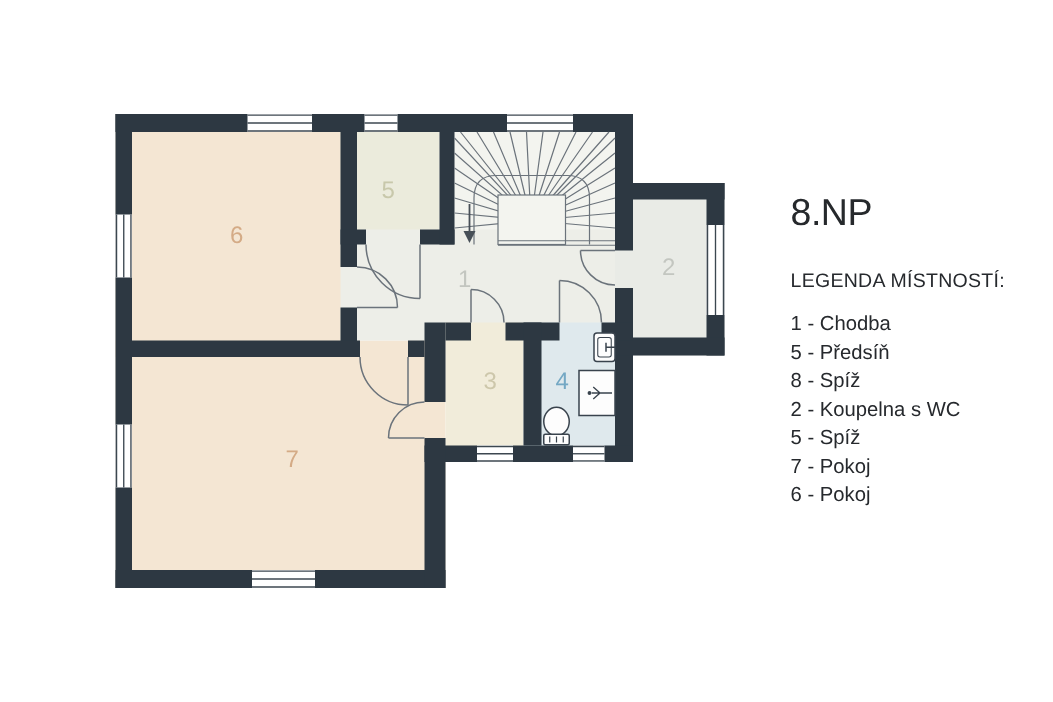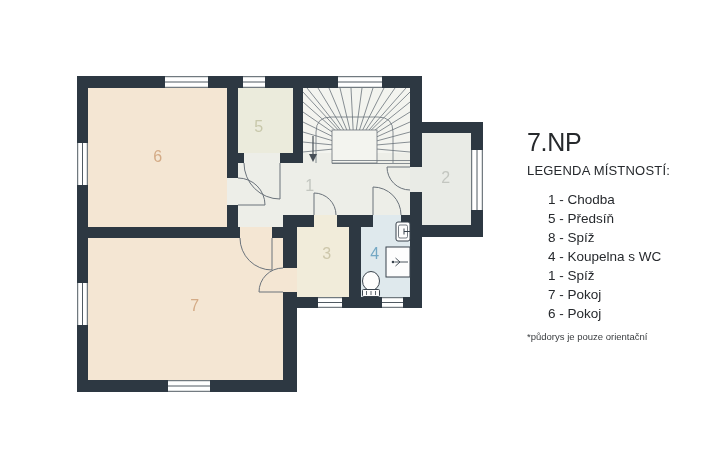--- a/index.html
+++ b/index.html
@@ -17,22 +17,22 @@
   .win-line{stroke:#3c4750;stroke-width:0.9;}
   .door{stroke:var(--line);stroke-width:1;fill:none;}
   .stair{stroke:var(--line);stroke-width:0.8;fill:none;}
   .fix{stroke:var(--fixture);stroke-width:1;fill:#fdfdfd;}
   .room-label{font-family:"Liberation Sans",sans-serif;font-size:16px;text-anchor:middle;letter-spacing:0.5px;}
   .lab-tan{fill:var(--label_tan);} .lab-sage{fill:var(--label_sage);}
   .lab-gray{fill:var(--label_gray);} .lab-cream{fill:var(--label_cream);}
   .lab-blue{fill:var(--label_blue);}
   #legend{position:absolute;left:527px;top:128px;width:172px;color:var(--text);}
   #legend .title{font-size:25px;line-height:29px;letter-spacing:-0.3px;color:#26292c;}
-  #legend .heading{font-size:13px;margin-top:6px;letter-spacing:0.2px;}
-  #legend .items{margin-top:12px;margin-left:21px;}
+  #legend .heading{font-size:13px;margin-top:22px;letter-spacing:0.2px;}
+  #legend .items{margin-top:12px;}
   #legend .item{font-size:13.5px;line-height:19px;white-space:nowrap;}
   #legend .footnote{font-size:9.5px;margin-top:8px;color:#3a3d40;}
 </style>
 </head>
 <body>
 
 <div id="stage">
 
   <svg id="plan-svg" width="702" height="468" viewBox="0 0 702 468">
 
@@ -194,26 +194,25 @@
       <text class="room-label lab-gray" x="446" y="183">2</text>
       <text class="room-label lab-cream" x="327" y="259">3</text>
       <text class="room-label lab-blue" x="375" y="259">4</text>
       <text class="room-label lab-sage" x="259" y="132">5</text>
       <text class="room-label lab-tan" x="158" y="162">6</text>
       <text class="room-label lab-tan" x="195" y="311">7</text>
     </g>
   </svg>
 
   <div id="legend">
-    <div class="title">7.NP</div>
+    <div class="title">8.NP</div>
     <div class="heading">LEGENDA MÍSTNOSTÍ:</div>
     <div class="items">
       <div class="item">1 - Chodba</div>
       <div class="item">5 - Předsíň</div>
       <div class="item">8 - Spíž</div>
-      <div class="item">4 - Koupelna s WC</div>
-      <div class="item">1 - Spíž</div>
+      <div class="item">2 - Koupelna s WC</div>
+      <div class="item">5 - Spíž</div>
       <div class="item">7 - Pokoj</div>
       <div class="item">6 - Pokoj</div>
     </div>
-    <div class="footnote">*půdorys je pouze orientační</div>
   </div>
 </div>
 
 </body></html>

